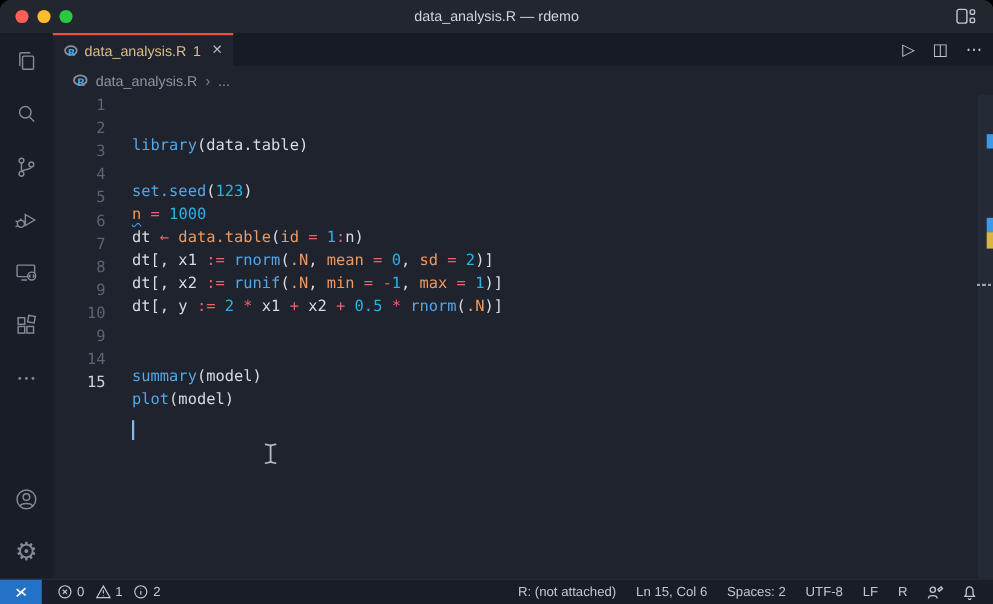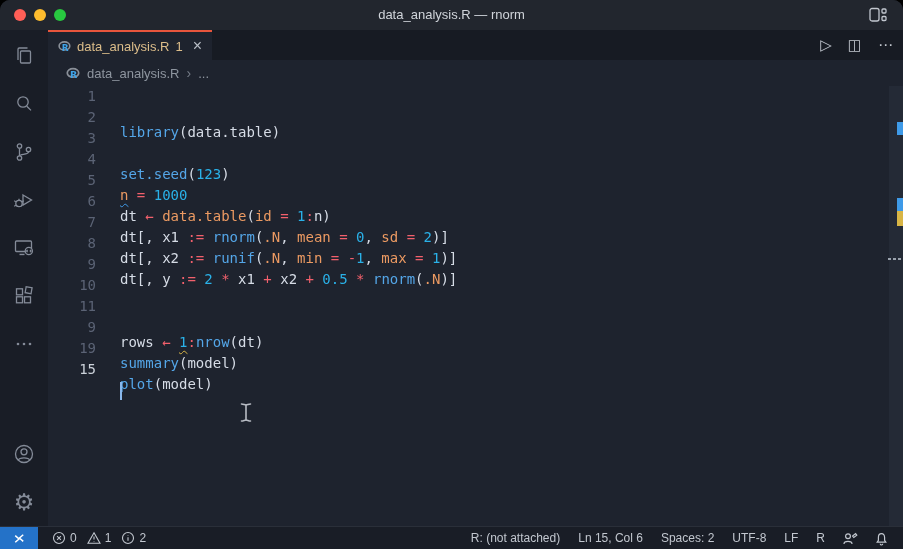--- a/index.html
+++ b/index.html
@@ -83,21 +83,21 @@
 <body>
 
 <div class="window">
 
   <div class="titlebar">
     <div class="traffic">
       <div class="tl" style="background:#ff5f57"></div>
       <div class="tl" style="background:#febc2e"></div>
       <div class="tl" style="background:#28c840"></div>
     </div>
-    <div class="win-title">data_analysis.R — rnorm</div>
+    <div class="win-title">data_analysis.R — rdemo</div>
     <div class="layout-btn">
       <svg width="18" height="16" viewBox="0 0 18 16" fill="none" stroke="#c2c7cf" stroke-width="1.3">
         <rect x="1" y="1.5" width="9" height="12.5" rx="2"></rect>
         <rect x="13" y="2" width="4" height="4" rx="1"></rect>
         <rect x="13" y="9.5" width="4" height="4" rx="1"></rect>
       </svg>
     </div>
   </div>
 
   <div class="activitybar">
@@ -231,29 +231,25 @@
             <span class="lc"><span class="tok-f">dt[, y </span><span class="tok-r">:= </span><span class="tok-n">2</span><span class="tok-r"> * </span><span class="tok-f">x1</span><span class="tok-r"> + </span><span class="tok-f">x2</span><span class="tok-r"> + </span><span class="tok-n">0.5</span><span class="tok-r"> * </span><span class="tok-fn">rnorm</span><span class="tok-f">(</span><span class="tok-o">.N</span><span class="tok-f">)]</span></span>
           </div>
           <div class="cl">
             <span class="ln">9</span>
             <span class="lc"></span>
           </div>
           <div class="cl">
             <span class="ln">10</span>
           </div>
           <div class="cl">
-            <span class="ln">11</span>
-            <span class="lc"><span class="tok-f">rows </span><span class="tok-r">← </span><span class="tok-n sq-y">1</span><span class="tok-r">:</span><span class="tok-fn">nrow</span><span class="tok-f">(dt)</span></span>
-          </div>
-          <div class="cl">
             <span class="ln">9</span>
             <span class="lc"><span class="tok-fn">summary</span><span class="tok-f">(model)</span></span>
           </div>
           <div class="cl">
-            <span class="ln">19</span>
+            <span class="ln">14</span>
             <span class="lc"><span class="tok-fn">plot</span><span class="tok-f">(model)</span></span>
           </div>
           <div class="cl">
             <span class="ln active">15</span>
             <span class="lc"></span>
           </div>
         </div>
       <div class="caret"></div>
     </div>
 

